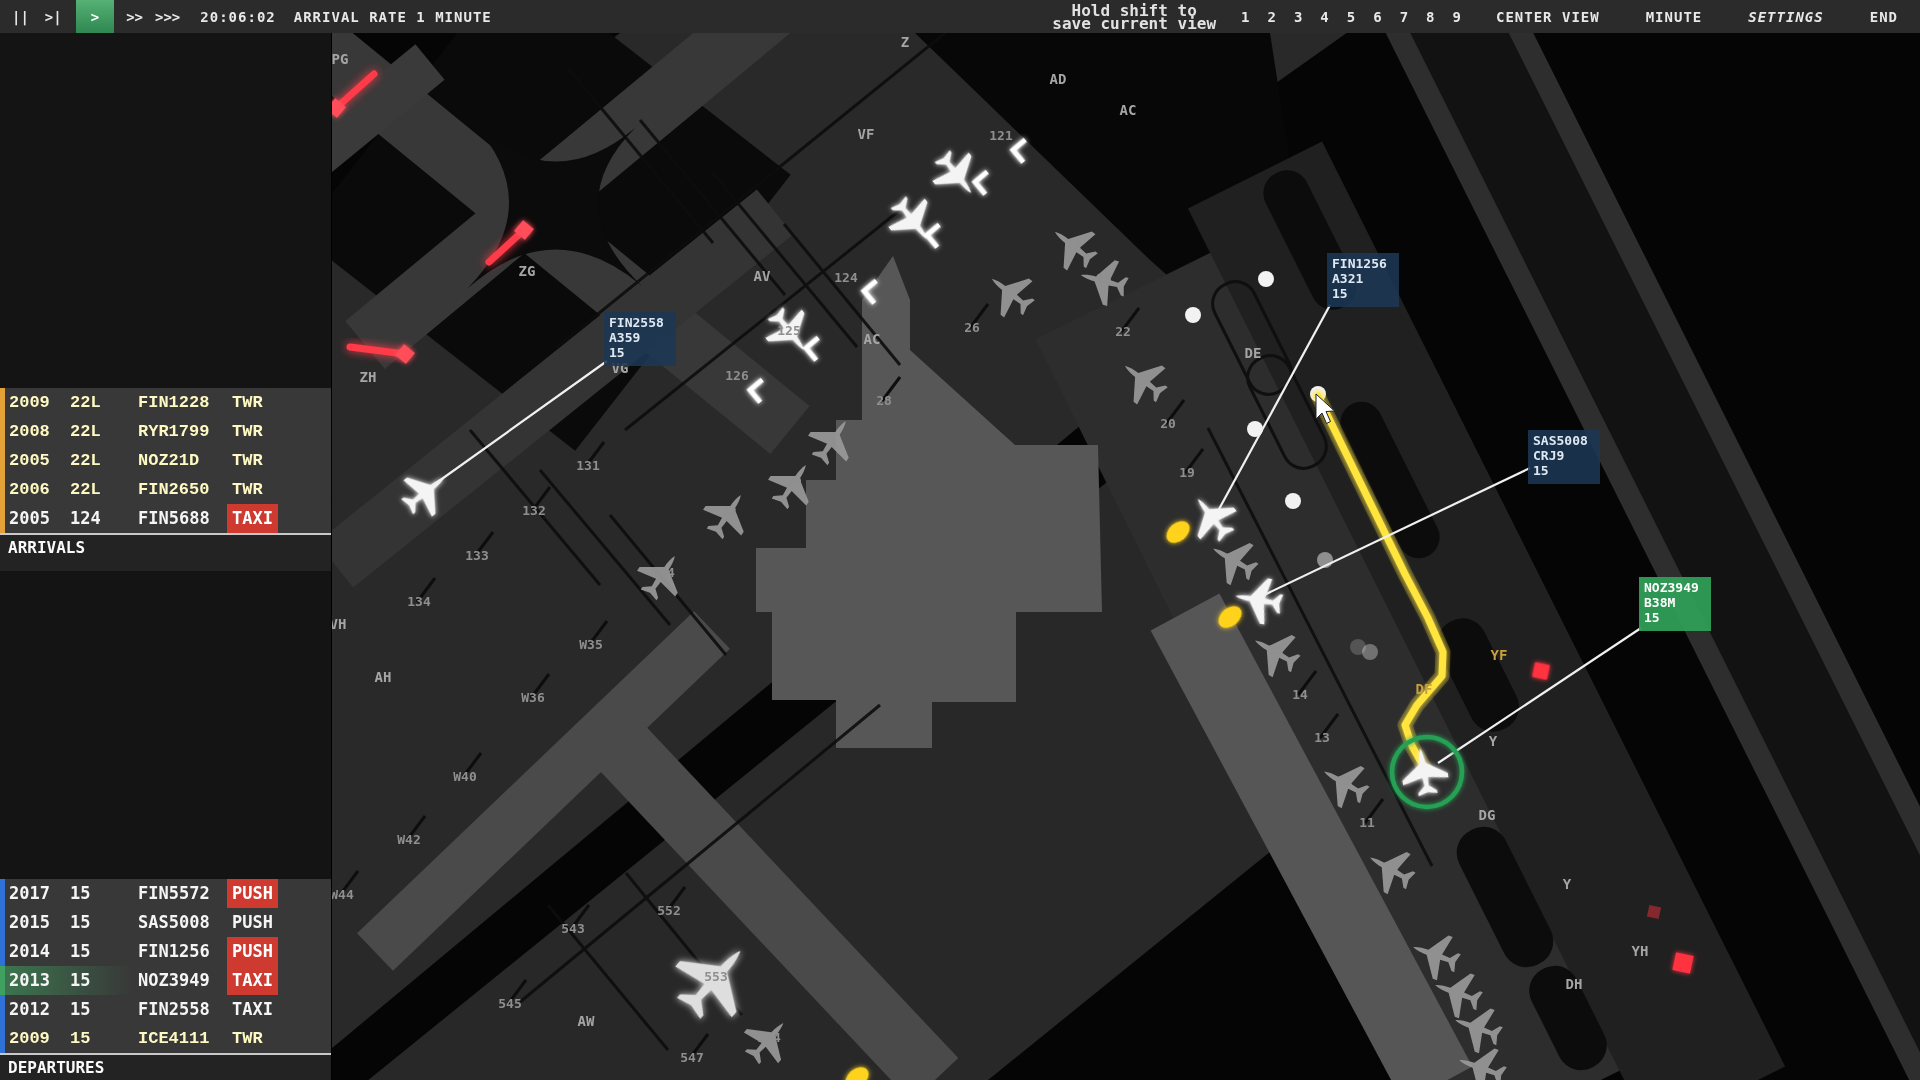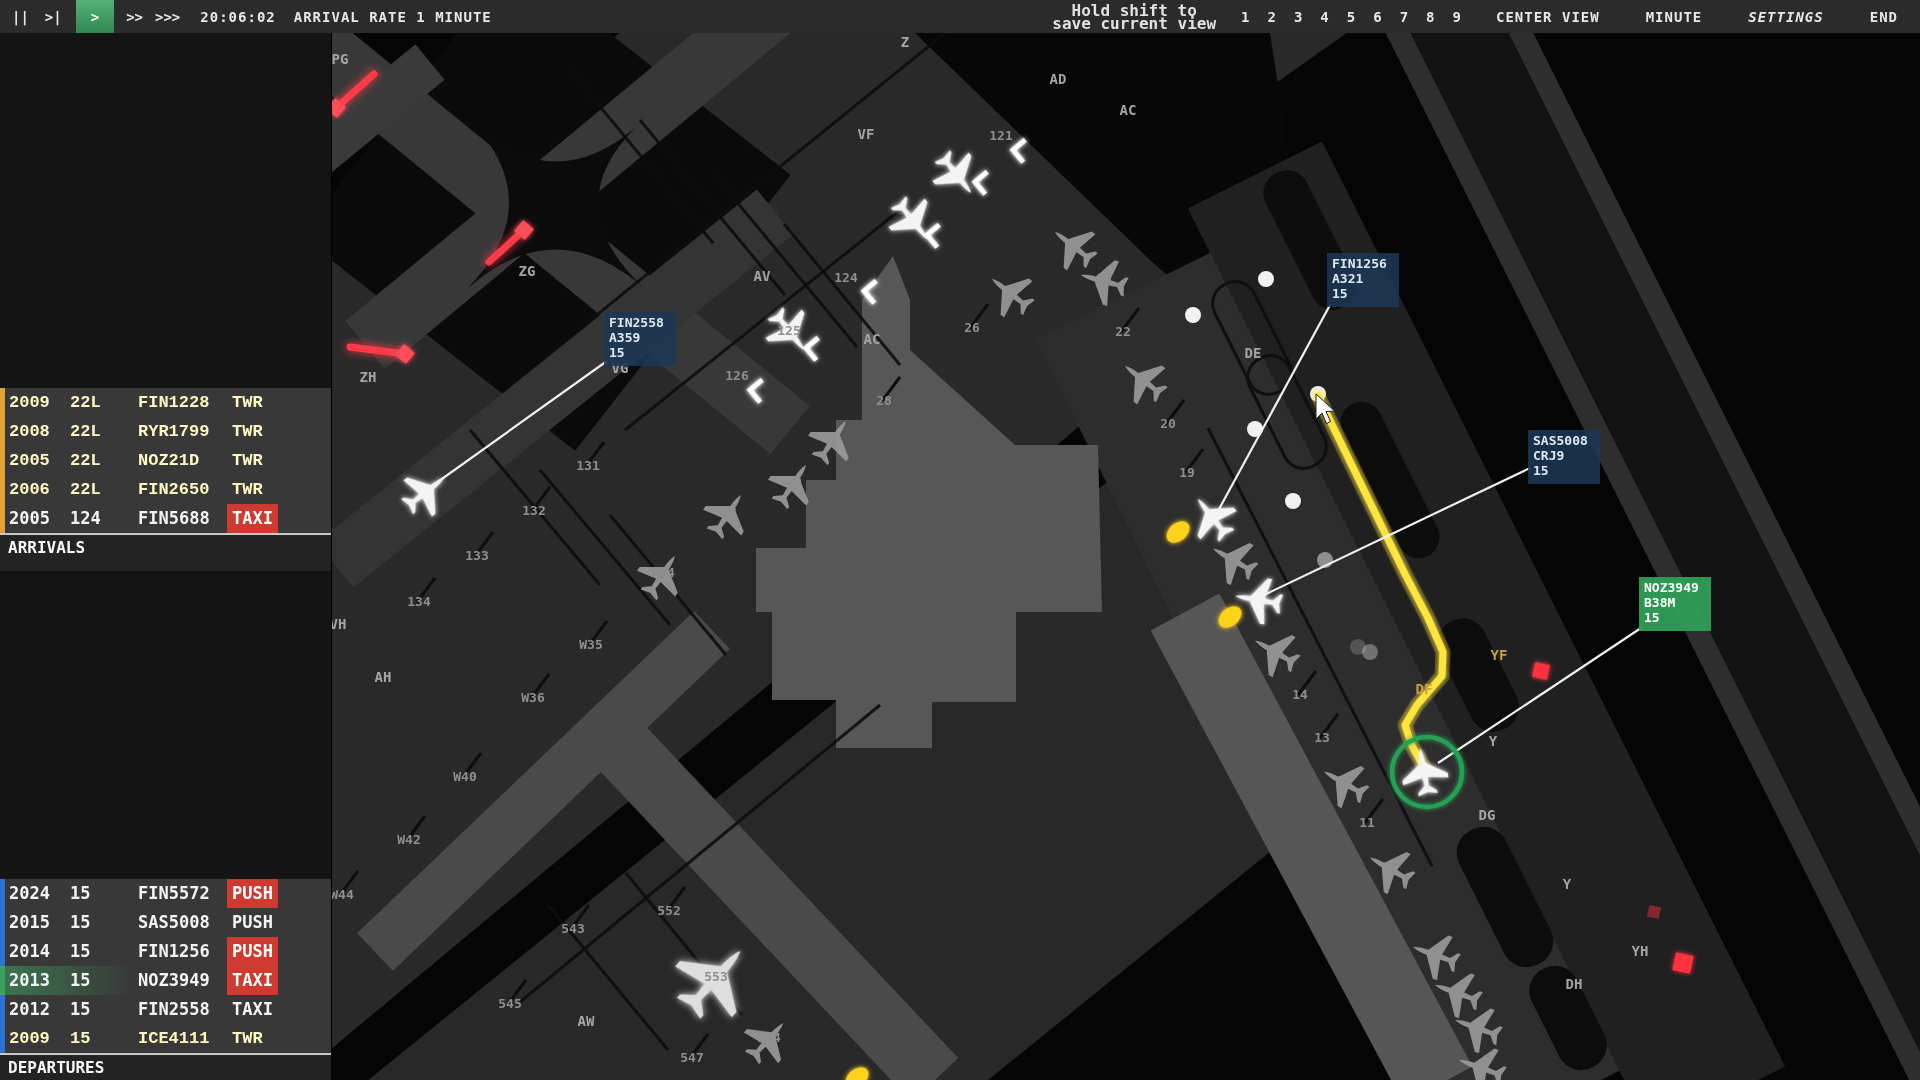--- a/index.html
+++ b/index.html
@@ -371,21 +371,21 @@
       <div class="strip-row bar-orange">
         <span class="c-time">2005</span>
         <span class="c-rwy">124</span>
         <span class="c-cs">FIN5688</span>
         <span class="c-st badge">TAXI</span>
       </div>
     </div>
   <div class="strip-block strip-head" id="arr-head">ARRIVALS</div>
   <div class="strip-block" id="dep-rows">
       <div class="strip-row bar-blue">
-        <span class="c-time">2024</span>
+        <span class="c-time">2017</span>
         <span class="c-rwy">15</span>
         <span class="c-cs">FIN5572</span>
         <span class="c-st badge">PUSH</span>
       </div>
       <div class="strip-row bar-blue">
         <span class="c-time">2015</span>
         <span class="c-rwy">15</span>
         <span class="c-cs">SAS5008</span>
         <span class="c-st">PUSH</span>
       </div>

